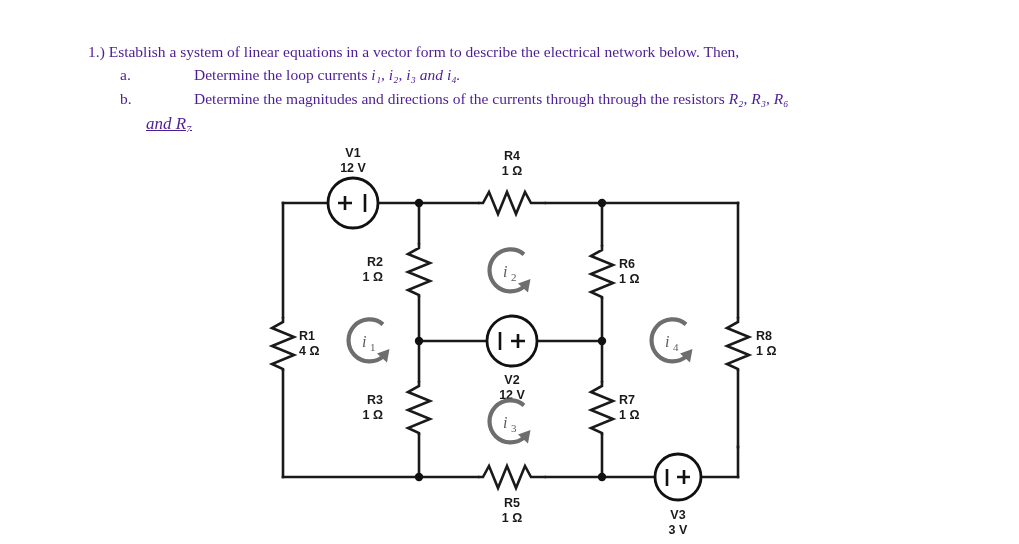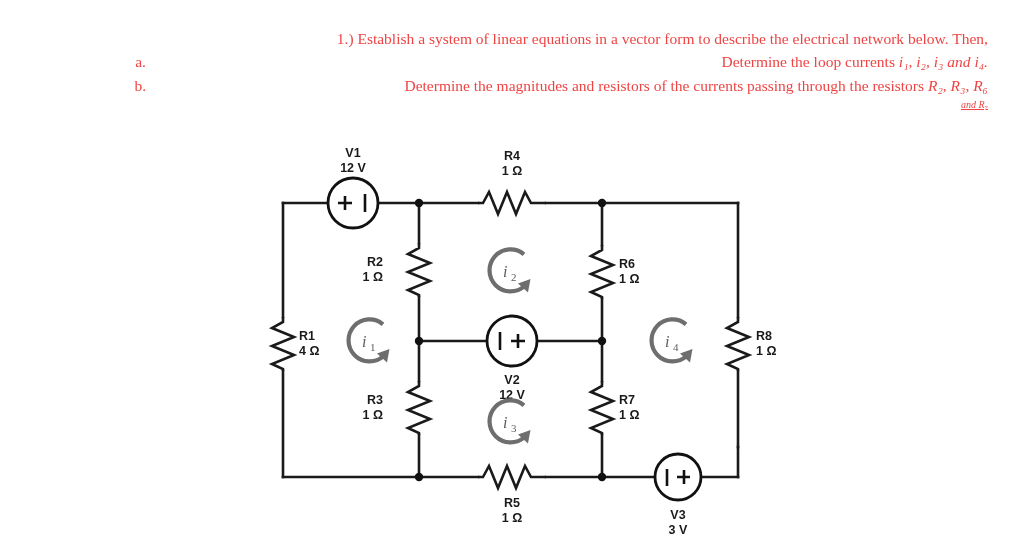--- a/index.html
+++ b/index.html
@@ -10,24 +10,23 @@
   body {
     width: 1019px;
     height: 544px;
     position: relative;
     font-family: "Liberation Serif", serif;
     overflow: hidden;
   }
   #question-block {
     position: absolute;
     left: 88px;
-    top: 28px;
+    top: 41px;
     width: 900px;
-    color: #ef4444;
-    text-align: right;
+    color: #4c1d95;
   }
   .q-main {
     font-size: 15.5px;
     line-height: 1.45;
     white-space: nowrap;
   }
   .q-list {
     margin: 0;
     padding: 0;
     list-style: none;
@@ -43,21 +42,21 @@
     width: 26px;
     flex: 0 0 26px;
     padding-left: 32px;
   }
   .q-text {
     flex: 1 1 auto;
     margin-left: 48px;
   }
   .q-cont {
     padding-left: 58px;
-    font-size: 10px;
+    font-size: 17px;
     line-height: 1.48;
     text-decoration: underline;
   }
   .mathvar {
     font-style: italic;
     font-family: "Liberation Serif", serif;
   }
   #circuit-wrap {
     position: absolute;
     left: 0;
@@ -132,21 +131,21 @@
   <ul class="q-list">
     <li class="q-item">
       <span class="q-marker">a.</span>
       <span class="q-text">
         <span>Determine the loop currents </span><span class="mathvar">i₁, i₂, i₃</span><span class="mathvar"> and i₄.</span>
       </span>
     </li>
     <li class="q-item">
       <span class="q-marker">b.</span>
       <span class="q-text">
-        <span>Determine the magnitudes and resistors of the currents passing through the resistors </span><span class="mathvar">R₂, R₃, R₆</span>
+        <span>Determine the magnitudes and directions of the currents through through the resistors </span><span class="mathvar">R₂, R₃, R₆</span>
       </span>
     </li>
   </ul>
   <div class="q-cont mathvar">and R₇</div>
 </div>
 
 <div id="circuit-wrap">
 <svg width="1019" height="412" viewBox="0 0 1019 412">
 
   <g>

